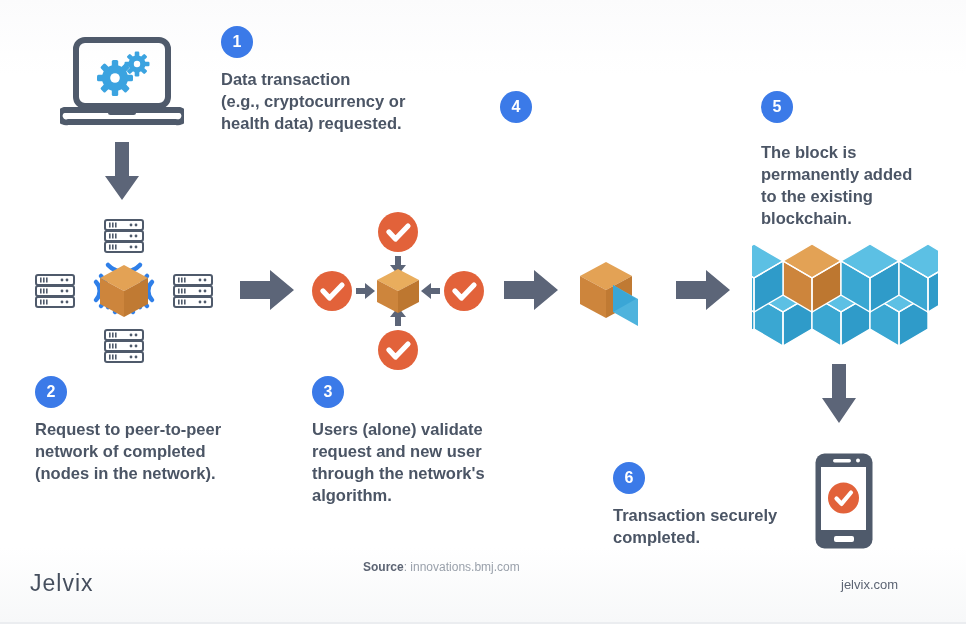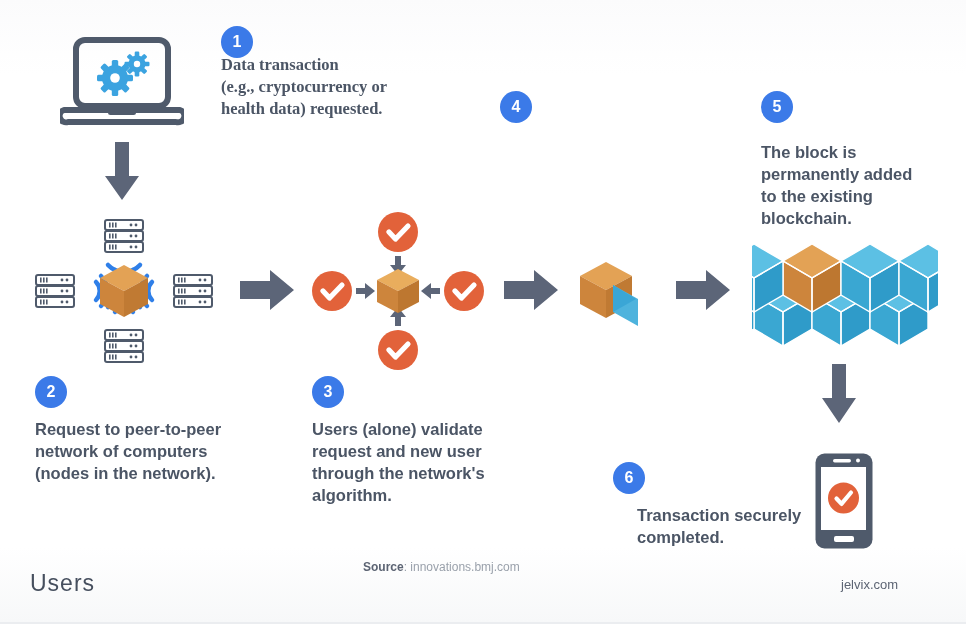--- a/index.html
+++ b/index.html
@@ -117,21 +117,21 @@
             <rect x="-12.5" y="-2.3" width="5.5" height="4.6" rx="1.2" transform="rotate(45)"></rect>
             <rect x="7" y="-2.3" width="5.5" height="4.6" rx="1.2" transform="rotate(45)"></rect>
           </g>
           <circle cx="0" cy="0" r="3.2" fill="#ffffff"></circle>
         </g>
       </g>
     </svg>
   </div>
 
   <div class="badge" style="left:221px; top:26px;">1</div>
-  <div class="caption" style="left:221px; top:54px; width:250px;font-family:Liberation Serif, serif;">Data transaction
+  <div class="caption" style="left:221px; top:69px; width:250px;">Data transaction
 (e.g., cryptocurrency or
 health data) requested.</div>
 
   <div class="art" style="left:101px; top:142px;">
     <svg width="42" height="60" viewBox="0 0 42 60">
       <path d="M14 0 h14 v34 h10 L21 58 L4 34 h10 z" fill="#5c6578"></path>
     </svg>
   </div>
 
   <div class="art" style="left:34px; top:216px;">
@@ -261,21 +261,21 @@
       <g transform="translate(90,75)">
         <path d="M0 -26 L24 -13 L0 0 L-24 -13 Z" fill="#e3a255"></path>
         <path d="M-24 -13 L0 0 L0 26 L-24 13 Z" fill="#cd853c"></path>
         <path d="M24 -13 L24 13 L0 26 L0 0 Z" fill="#c07a33"></path>
       </g>
     </svg>
   </div>
 
   <div class="badge" style="left:35px; top:376px;">2</div>
   <div class="caption" style="left:35px; top:419px; width:250px;">Request to peer-to-peer
-network of computers
+network of completed
 (nodes in the network).</div>
 
   <div class="art" style="left:240px; top:268px;">
     <svg width="56" height="44" viewBox="0 0 56 44">
       <path d="M0 13 h30 v-11 L54 22 L30 42 v-11 H0 z" fill="#5c6578"></path>
     </svg>
   </div>
 
   <div class="art" style="left:312px; top:212px;">
     <svg width="172" height="158" viewBox="0 0 172 158">
@@ -381,36 +381,36 @@
     </svg>
   </div>
 
   <div class="art" style="left:818px; top:364px;">
     <svg width="42" height="62" viewBox="0 0 42 62">
       <path d="M14 0 h14 v34 h10 L21 59 L4 34 h10 z" fill="#5c6578"></path>
     </svg>
   </div>
 
   <div class="badge" style="left:613px; top:462px;">6</div>
-  <div class="caption" style="left:613px; top:505px; width:220px;margin-left:24px;">Transaction securely
+  <div class="caption" style="left:613px; top:505px; width:220px;">Transaction securely
 completed.</div>
 
   <div class="art" style="left:814px; top:452px;">
     <svg width="60" height="98" viewBox="0 0 60 98">
       <rect x="1.5" y="1.5" width="57" height="95" rx="9" ry="9" fill="#4f5a6b"></rect>
       <rect x="7" y="15" width="45" height="63" fill="#ffffff"></rect>
       <rect x="19" y="7" width="18" height="3.4" rx="1.7" fill="#ffffff"></rect>
       <circle cx="44" cy="8.6" r="2" fill="#ffffff"></circle>
       <rect x="20" y="84" width="20" height="6" rx="2" fill="#ffffff"></rect>
       <circle cx="29.5" cy="46" r="15.5" fill="#e2623a"></circle>
       <path d="M22.5 46.5 l5 5.4 L37 40.5" fill="none" stroke="#ffffff" stroke-width="4.2" stroke-linecap="round" stroke-linejoin="round"></path>
     </svg>
   </div>
 
-  <div class="footer-logo">Users</div>
+  <div class="footer-logo">Jelvix</div>
 
   <div class="footer-source">
     <b>Source</b><span>: innovations.bmj.com</span>
   </div>
 
   <div class="footer-site">jelvix.com</div>
 
 </div>
 
 </body></html>

